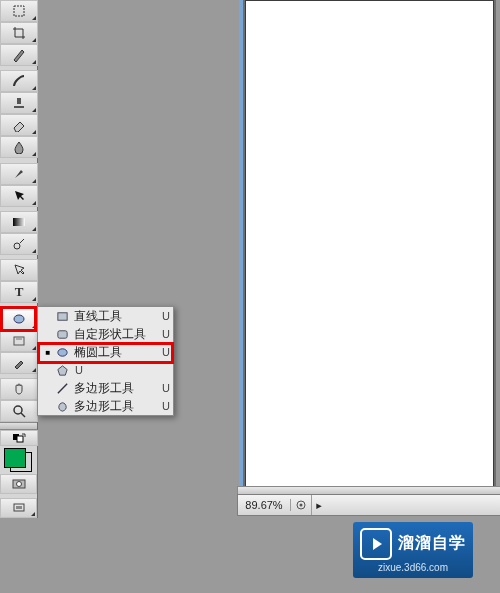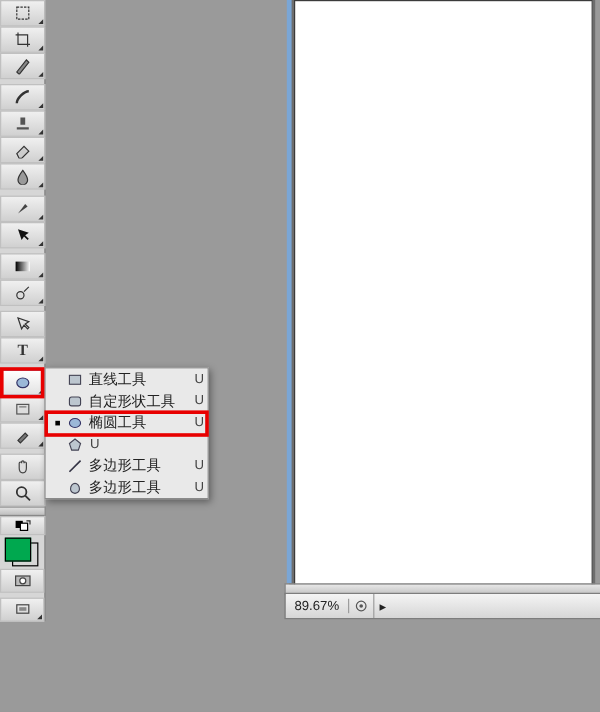--- a/index.html
+++ b/index.html
@@ -271,14 +271,21 @@
   <div class="status-zoom">89.67%</div>
   <div class="status-icn">
         <svg width="12" height="12" viewBox="0 0 12 12">
           <circle cx="6" cy="6" r="4" fill="none" stroke="#555"></circle>
           <circle cx="6" cy="6" r="1.5" fill="#555"></circle>
         </svg>
       </div>
   <div class="status-arrow">▸</div>
 </div>
 
+<div class="badge">
+  <div class="brow">
+    <div class="play"></div>
+    <div class="bt">溜溜自学</div>
+  </div>
+  <div class="burl">zixue.3d66.com</div>
+</div>
 
 </div>
 
 </body></html>

